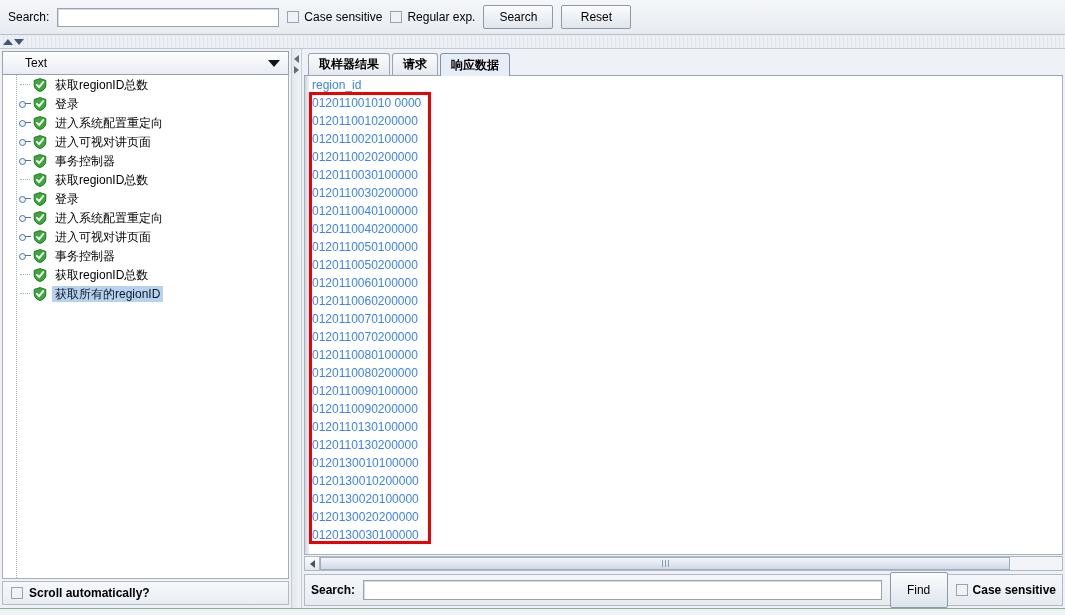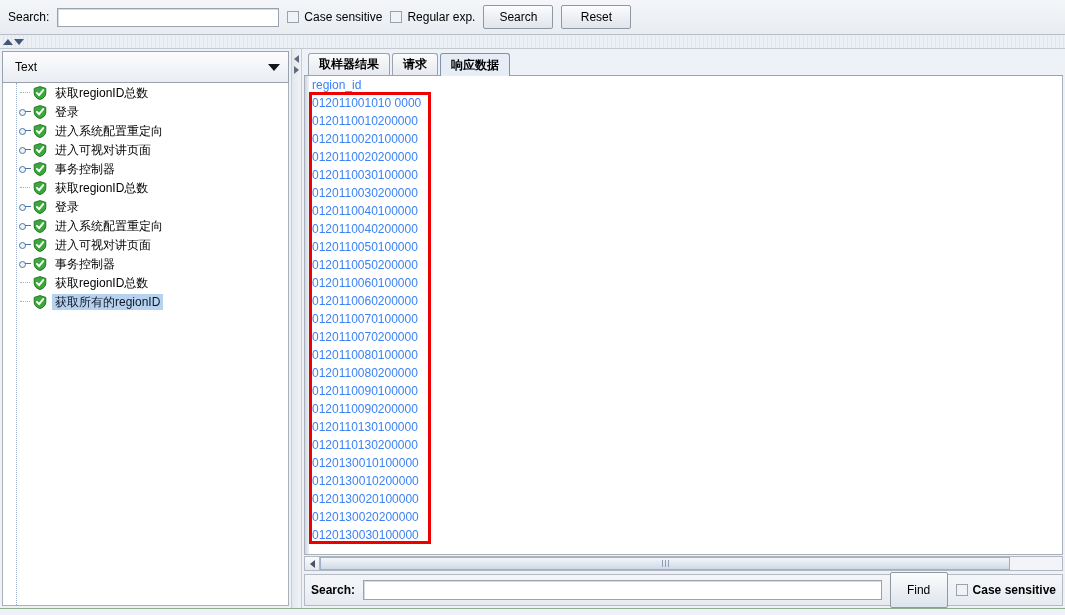--- a/index.html
+++ b/index.html
@@ -104,28 +104,28 @@
 
   
   .leftpane {
     width: 291px;
     min-width: 291px;
     display: flex;
     flex-direction: column;
     background: #eef1f5;
   }
   .combo {
-    height: 32px;
+    height: 24px;
     min-height: 24px;
     margin: 2px 2px 0 2px;
     background: linear-gradient(#fdfdfe, #e9edf2);
     border: 1px solid #99a2ac;
     display: flex;
     align-items: center;
-    padding-left: 12px;
+    padding-left: 22px;
     box-sizing: border-box;
     position: relative;
   }
   .combo .arrow {
     position: absolute;
     right: 8px;
     width: 0; height: 0;
     border-left: 6px solid transparent;
     border-right: 6px solid transparent;
     border-top: 7px solid #12161c;
@@ -516,20 +516,24 @@
             <div class="tnode selected">
               <span class="handle leaf"></span>
               <span class="shield"><svg viewBox="0 0 14 14" width="14" height="14">
                   <path d="M7 0.6 L12.8 2.4 L12.8 7.2 C12.8 10.4 10.2 12.6 7 13.5 C3.8 12.6 1.2 10.4 1.2 7.2 L1.2 2.4 Z" fill="#3aa93a" stroke="#1f6d1f" stroke-width="0.9"></path>
                   <path d="M3.9 6.9 L6.1 9.2 L10.2 4.1" fill="none" stroke="#ffffff" stroke-width="1.9" stroke-linecap="round" stroke-linejoin="round"></path>
                 </svg></span>
               <span class="tlabel">获取所有的regionID</span>
             </div>
           </div>
       </div>
+      <label class="bottomchk">
+        <span class="chk"></span>
+        <span class="lbl">Scroll automatically?</span>
+      </label>
     </div>
 
     <div class="splitter">
       <span class="sp-arrow left"></span>
       <span class="sp-arrow right"></span>
     </div>
 
     <div class="rightpane">
       <div class="tabs">
         <div id="tab-row" style="display:flex;align-items:flex-end;gap:2px;">

